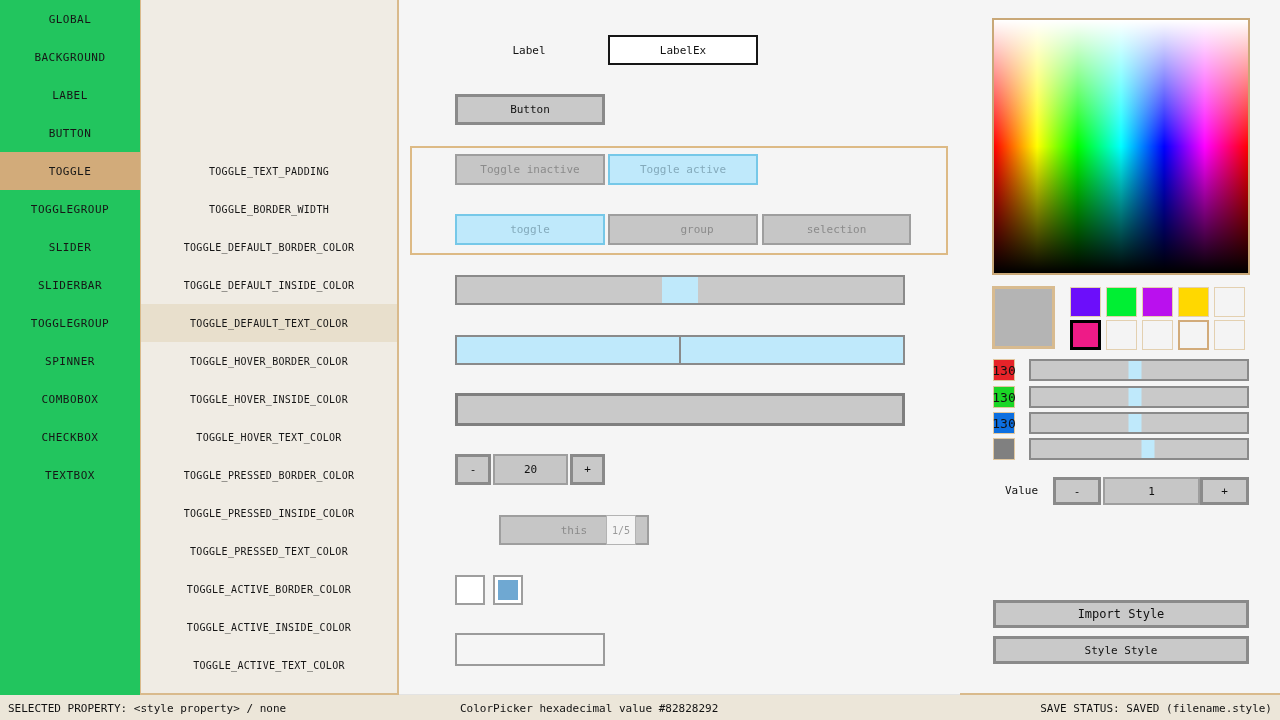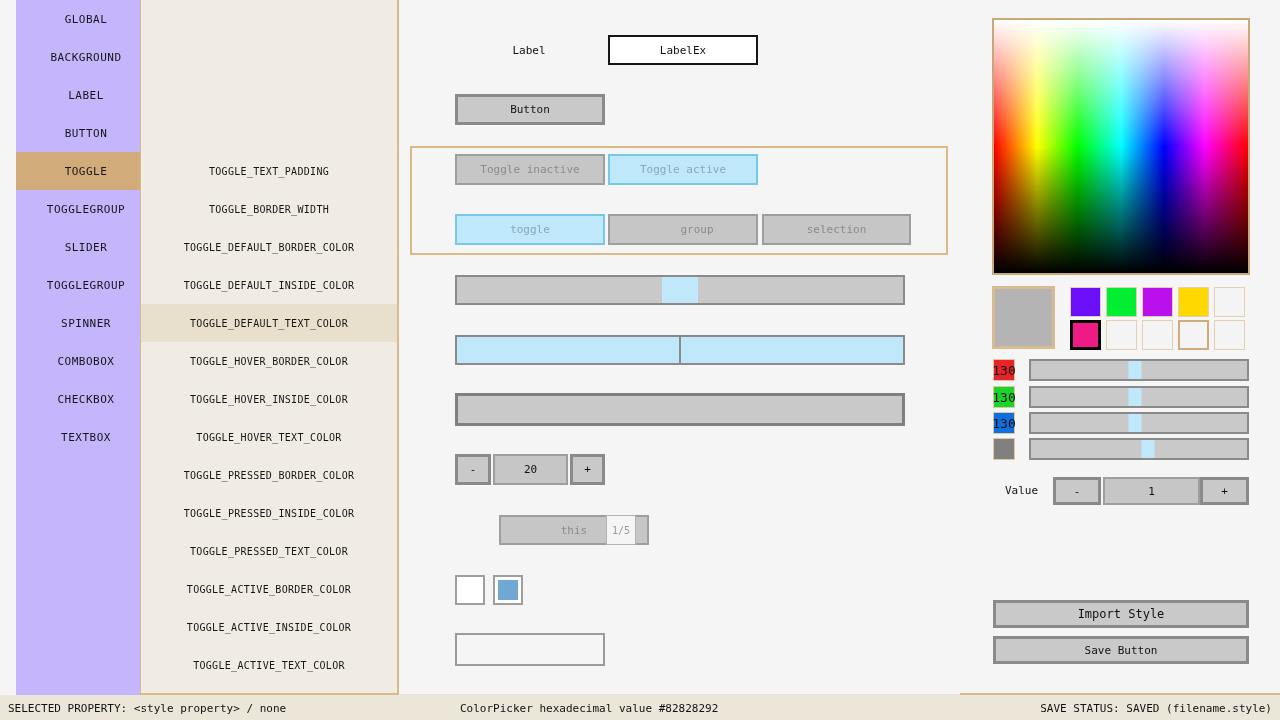--- a/index.html
+++ b/index.html
@@ -1,22 +1,22 @@
 <!DOCTYPE html>
 <html><head>
 <meta charset="utf-8">
 <style>
   * { margin:0; padding:0; box-sizing:border-box; }
   html,body { width:1280px; height:720px; overflow:hidden; background:#f5f5f5;
               font-family:"DejaVu Sans Mono", monospace; }
   .app { position:relative; width:1280px; height:720px; }
 
   
-  .sidebar { position:absolute; left:16px; top:0; width:140px; height:695px;
-             background:#c4b5fd; }
+  .sidebar { position:absolute; left:0; top:0; width:140px; height:695px;
+             background:#22c55e; }
   .nav-item { height:38px; display:flex; align-items:center; justify-content:center;
               font-size:11px; letter-spacing:0.5px; color:#161616; cursor:default; }
   .nav-item.selected { background:#d2ab7a; }
 
   
   .propcol { position:absolute; left:140px; top:0; width:259px; height:695px;
              background:#f0ece4; border-left:1px solid #d9ba8c;
              border-right:2px solid #d9ba8c; border-bottom:2px solid #d9ba8c;
              padding-top:152px;text-align:center; }
   .prop-item { height:38px; display:flex; align-items:center; justify-content:center;
@@ -116,20 +116,21 @@
 <div class="app">
 
   <div class="sidebar">
     <div class="nav-item">GLOBAL</div>
     <div class="nav-item">BACKGROUND</div>
     <div class="nav-item">LABEL</div>
     <div class="nav-item">BUTTON</div>
     <div class="nav-item selected">TOGGLE</div>
     <div class="nav-item">TOGGLEGROUP</div>
     <div class="nav-item">SLIDER</div>
+    <div class="nav-item">SLIDERBAR</div>
     <div class="nav-item">TOGGLEGROUP</div>
     <div class="nav-item">SPINNER</div>
     <div class="nav-item">COMBOBOX</div>
     <div class="nav-item">CHECKBOX</div>
     <div class="nav-item">TEXTBOX</div>
   </div>
 
   <div class="propcol">
     <div class="prop-item">TOGGLE_TEXT_PADDING</div>
     <div class="prop-item">TOGGLE_BORDER_WIDTH</div>
@@ -215,21 +216,21 @@
     <div class="ch-slider" style="top:438px;">
       <div class="ch-handle" style="left: 54%;"></div>
     </div>
 
     <div class="abs value-label">Value</div>
     <div class="abs ctext fs11 btn-heavy v-minus">-</div>
     <div class="abs ctext fs11 btn-light v-amount">1</div>
     <div class="abs ctext fs11 btn-heavy v-plus">+</div>
 
     <div class="abs ctext btn-heavy import-btn">Import Style</div>
-    <div class="abs ctext btn-heavy save-btn">Save Button</div>
+    <div class="abs ctext btn-heavy save-btn">Style Style</div>
   </div>
 
   <div class="statusbar">
     <span class="status-left">SELECTED PROPERTY: &lt;style property&gt; / none</span>
     <span class="status-center">ColorPicker hexadecimal value #82828292</span>
     <span class="status-right">SAVE STATUS: SAVED (filename.style)</span>
   </div>
 
 </div>
 

